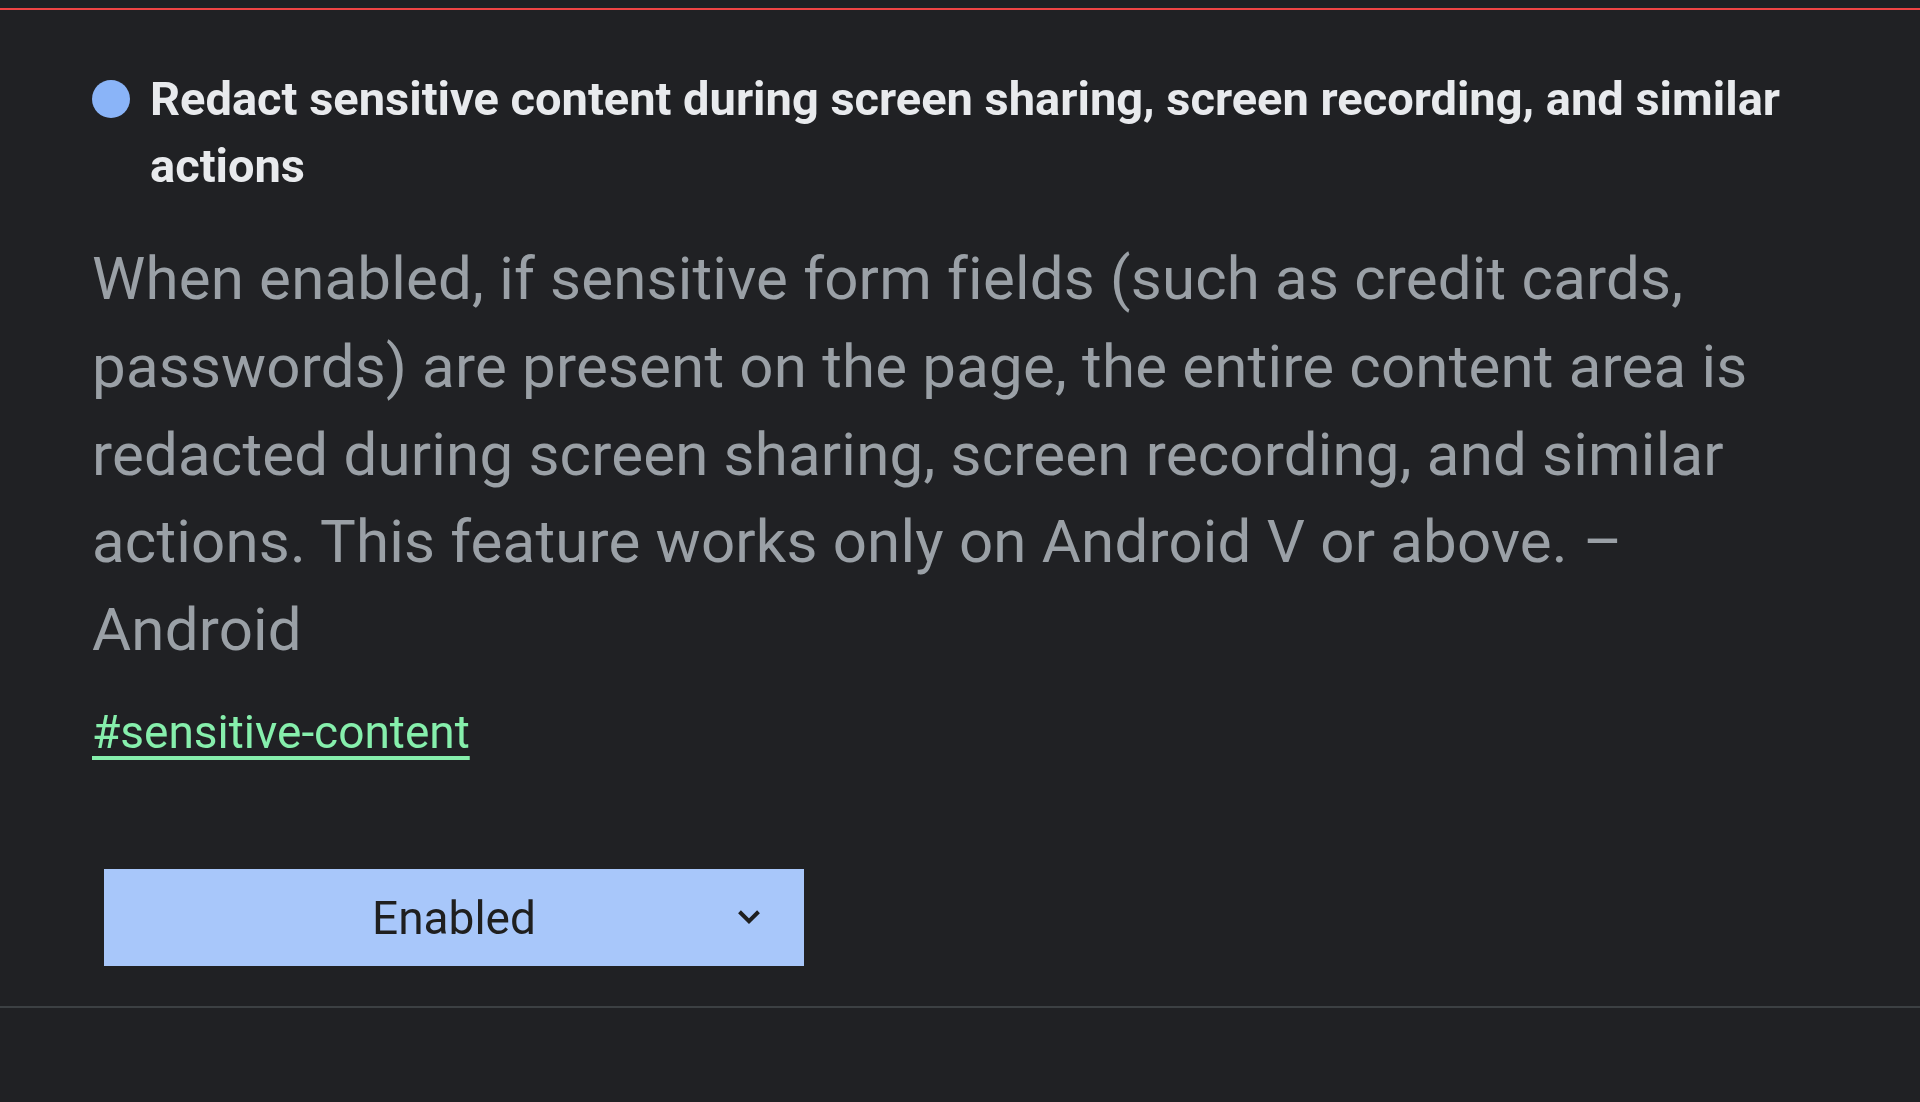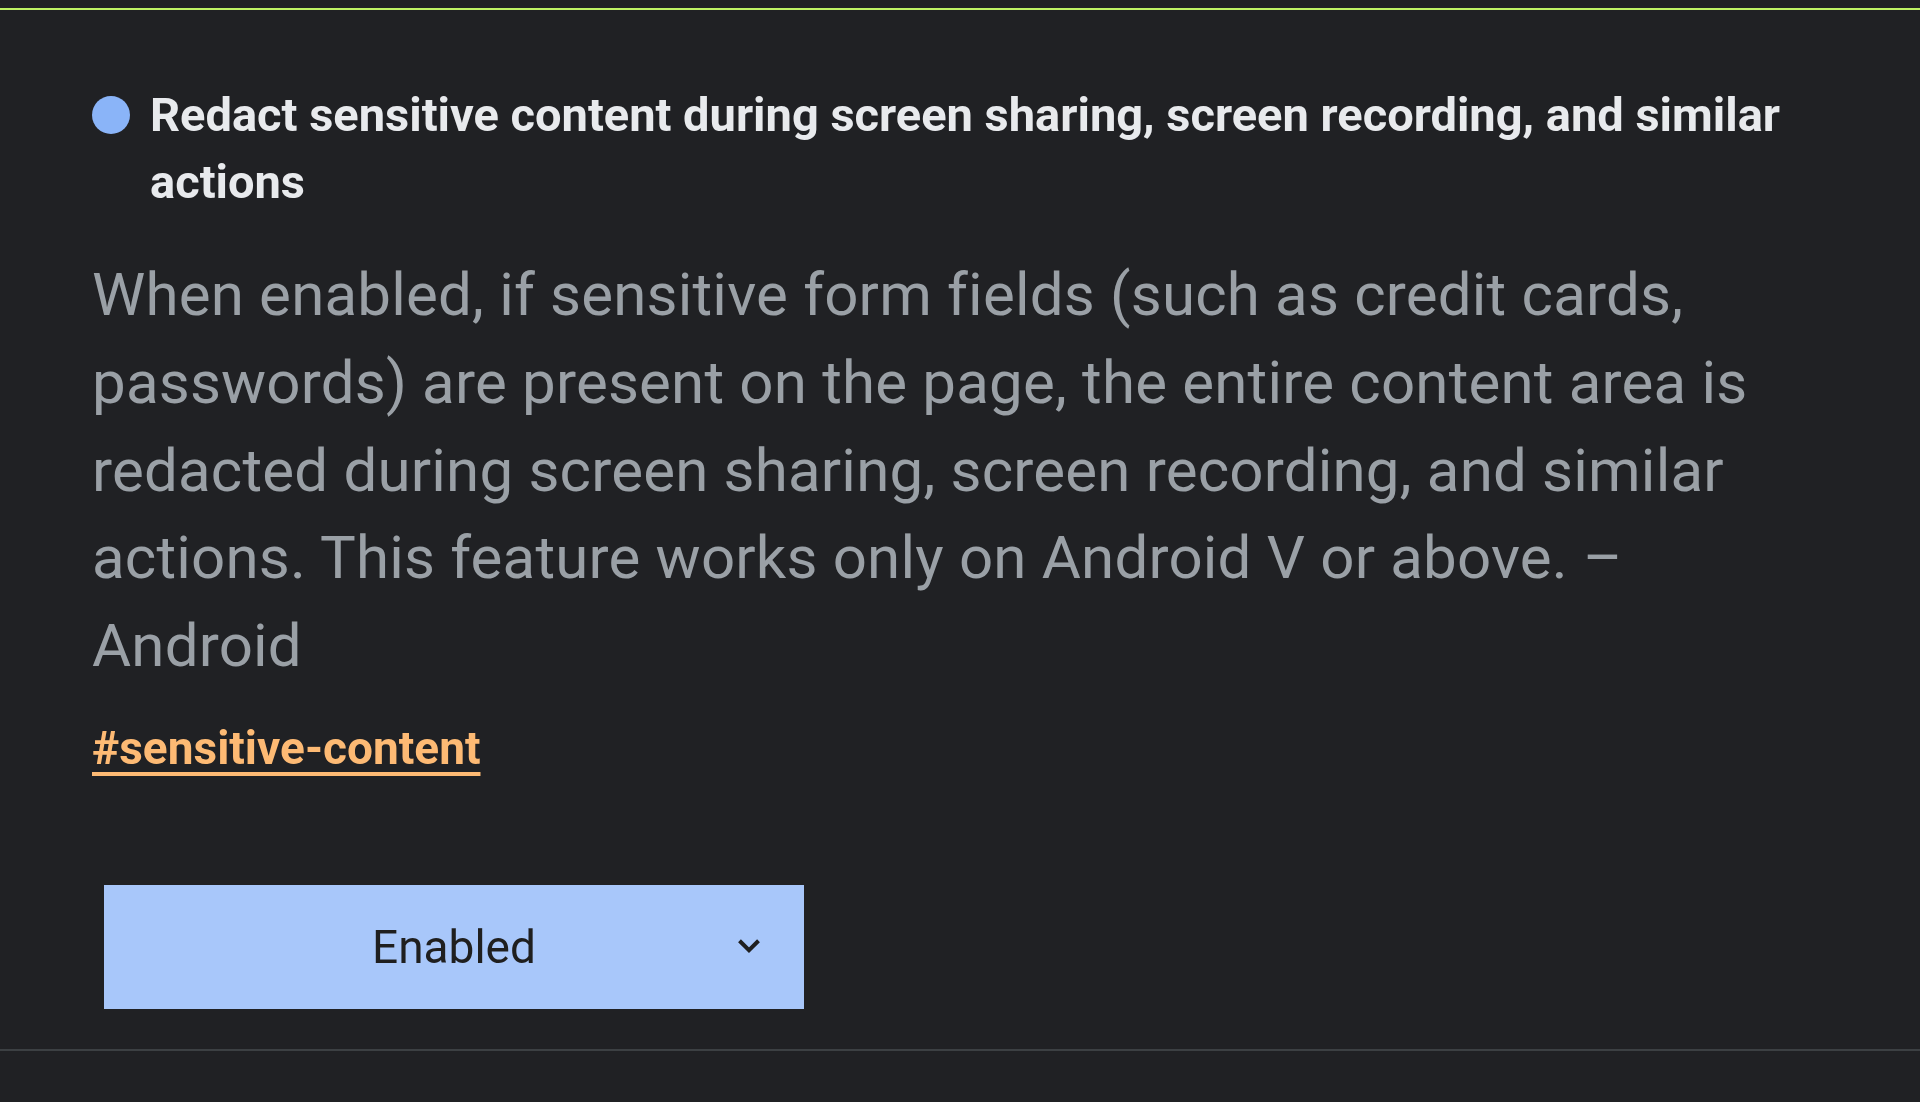--- a/index.html
+++ b/index.html
@@ -8,22 +8,22 @@
       box-sizing: border-box;
     }
     body {
       background-color: #202124;
       font-family: Roboto, "Segoe UI", Arial, sans-serif;
       width: 1920px;
       height: 1102px;
       overflow: hidden;
     }
     .flag-container {
-      padding: 72px 92px 40px 92px;
-      border-top: 2px solid #bef264;
+      padding: 56px 92px 40px 92px;
+      border-top: 2px solid #ef4444;
       border-bottom: 2px solid #3c4043;
       margin-top: 8px;
     }
     .flag-title {
       color: #e8eaed;
       font-size: 47px;
       font-weight: 700;
       line-height: 1.42;
       display: flex;
       align-items: flex-start;
@@ -45,38 +45,38 @@
     }
     .flag-description {
       color: #9aa0a6;
       font-size: 60px;
       font-weight: 400;
       line-height: 1.46;
       margin-top: 36px;
       letter-spacing: 0.2px;
     }
     .flag-hash {
-      color: #fdba74;
+      color: #86efac;
       font-size: 46px;
-      font-weight: 700;
+      font-weight: 400;
       text-decoration: underline;
       text-underline-offset: 8px;
       margin-top: 32px;
       display: inline-block;
       cursor: pointer;
     }
     .dropdown-container {
       margin-top: 110px;
       margin-left: 12px;
     }
     .dropdown {
       background-color: #a8c7fa;
       color: #1f1f1f;
       width: 700px;
-      height: 124px;
+      height: 97px;
       display: flex;
       align-items: center;
       justify-content: center;
       position: relative;
       cursor: pointer;
       border: none;
       font-family: inherit;
     }
     .dropdown-label {
       font-size: 46px;

